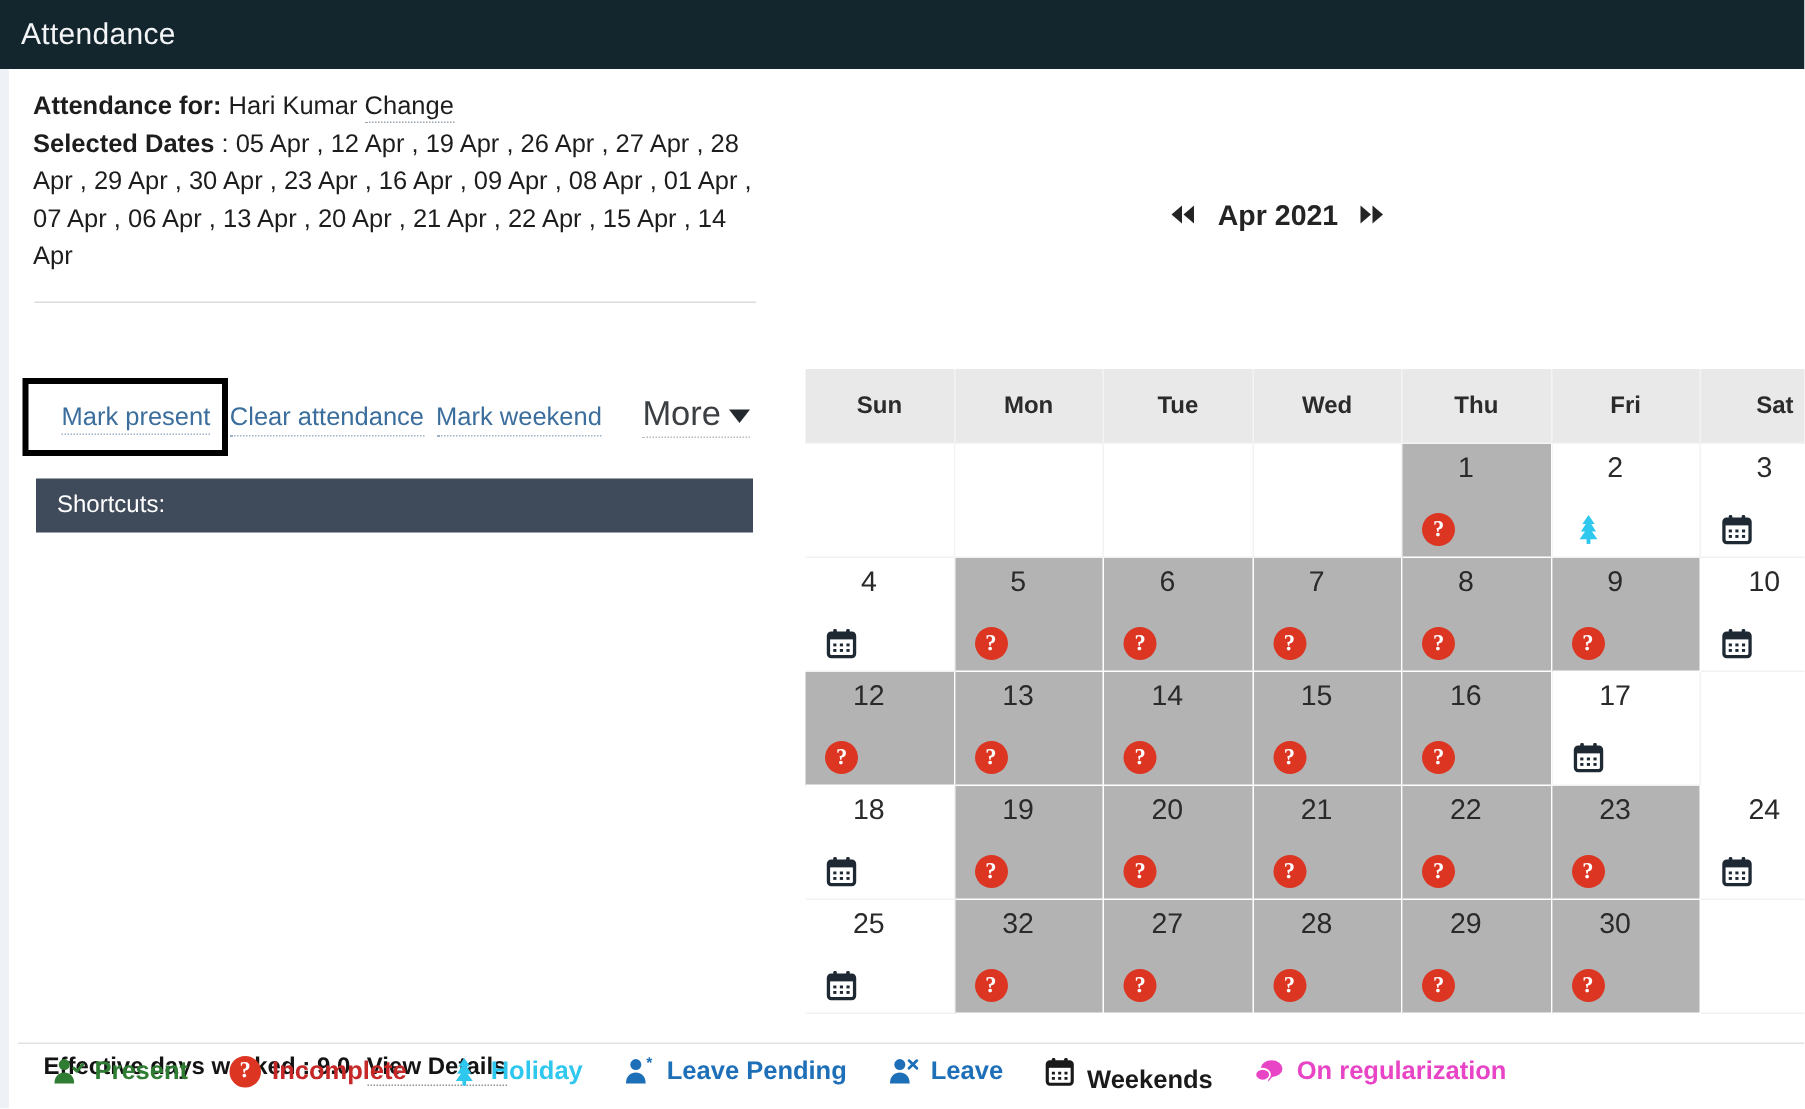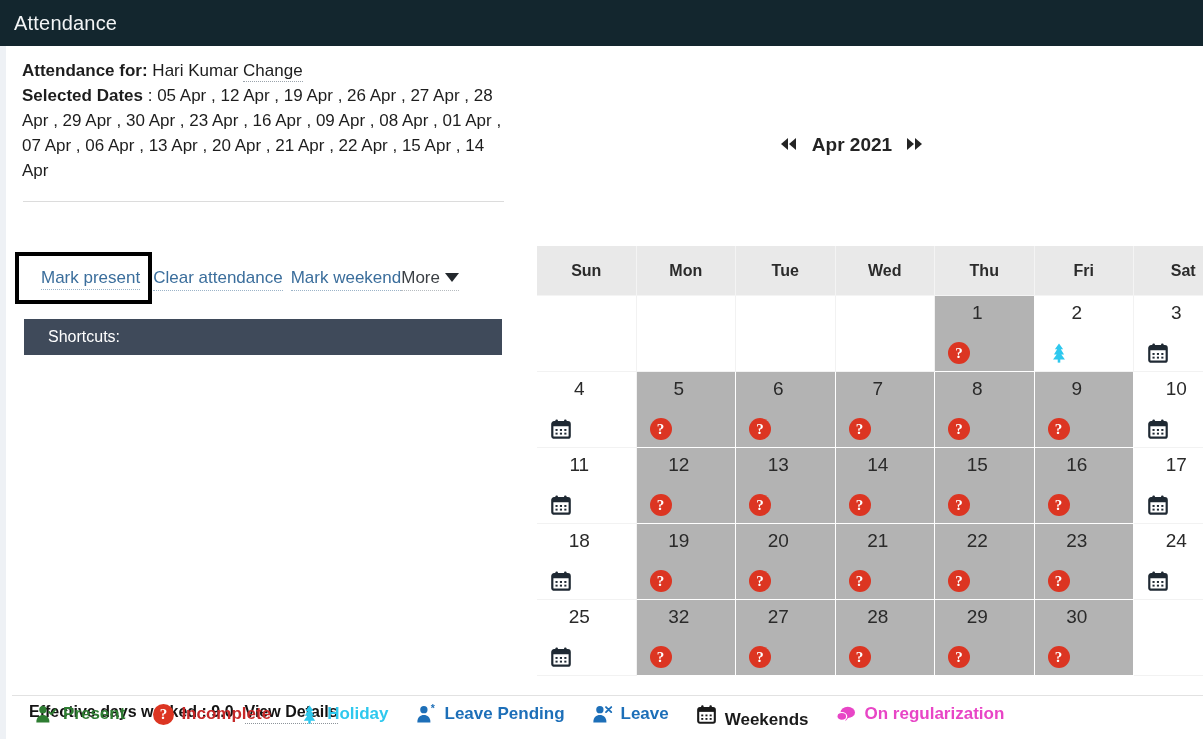--- a/index.html
+++ b/index.html
@@ -88,22 +88,23 @@
   }
   .act-box {
     border: 4px solid #000;
     padding: 12px 8px 12px 22px;
     display: inline-block;
     background: #fff;
   }
   .act-plain { margin-left: 1px; }
   .act-gap { margin-left: 8px; }
   .more {
+    margin-left: 27px;
     color: #3b3f44;
-    font-size: 17px;
+    font-size: 23px;
     border-bottom: 1px dotted #b6bbbf;
     cursor: pointer;
     padding-bottom: 2px;
   }
   .caret {
     display: inline-block;
     width: 0; height: 0;
     border-left: 7px solid transparent;
     border-right: 7px solid transparent;
     border-top: 9px solid #23282d;
@@ -114,21 +115,21 @@
   
   .shortcuts {
     position: absolute;
     left: 18px; top: 273px;
     width: 478px; height: 36px;
     background: #3f4a5a;
     color: #ffffff;
     font-size: 16px;
     display: flex;
     align-items: center;
-    padding-left: 24px;
+    padding-left: 14px;
   }
 
   
   .effective {
     position: absolute;
     left: 23px; top: 657px;
     font-size: 16px;
     font-weight: bold;
     color: #141414;
     display: flex;
@@ -428,39 +429,20 @@
                       <rect x="15.6" y="12" width="2.3" height="2.1"></rect>
                       <rect x="6" y="16" width="2.3" height="2.1"></rect>
                       <rect x="10.8" y="16" width="2.3" height="2.1"></rect>
                       <rect x="15.6" y="16" width="2.3" height="2.1"></rect>
                     </g>
                   </svg>
                 </div>
               </div>
             </div>
             <div class="calrow">
-              <div class="cell daycell">
-                <div class="daynum">11</div>
-                <div class="dayicon">
-                  <svg class="ic-cal" width="22" height="22" viewBox="0 0 24 24">
-                    <rect x="2.5" y="4.5" width="19" height="17" rx="2" fill="none" stroke="#1f2933" stroke-width="2.4"></rect>
-                    <rect x="2.5" y="4.5" width="19" height="4.5" fill="#1f2933"></rect>
-                    <rect x="6" y="1.5" width="2.6" height="4.5" rx="1" fill="#1f2933"></rect>
-                    <rect x="15.4" y="1.5" width="2.6" height="4.5" rx="1" fill="#1f2933"></rect>
-                    <g fill="#1f2933">
-                      <rect x="6" y="12" width="2.3" height="2.1"></rect>
-                      <rect x="10.8" y="12" width="2.3" height="2.1"></rect>
-                      <rect x="15.6" y="12" width="2.3" height="2.1"></rect>
-                      <rect x="6" y="16" width="2.3" height="2.1"></rect>
-                      <rect x="10.8" y="16" width="2.3" height="2.1"></rect>
-                      <rect x="15.6" y="16" width="2.3" height="2.1"></rect>
-                    </g>
-                  </svg>
-                </div>
-              </div>
               <div class="cell daycell sel">
                 <div class="daynum">12</div>
                 <div class="dayicon">
                   <div class="ic-q" style="width:22px;height:22px;font-size:15px">?</div>
                 </div>
               </div>
               <div class="cell daycell sel">
                 <div class="daynum">13</div>
                 <div class="dayicon">
                   <div class="ic-q" style="width:22px;height:22px;font-size:15px">?</div>

